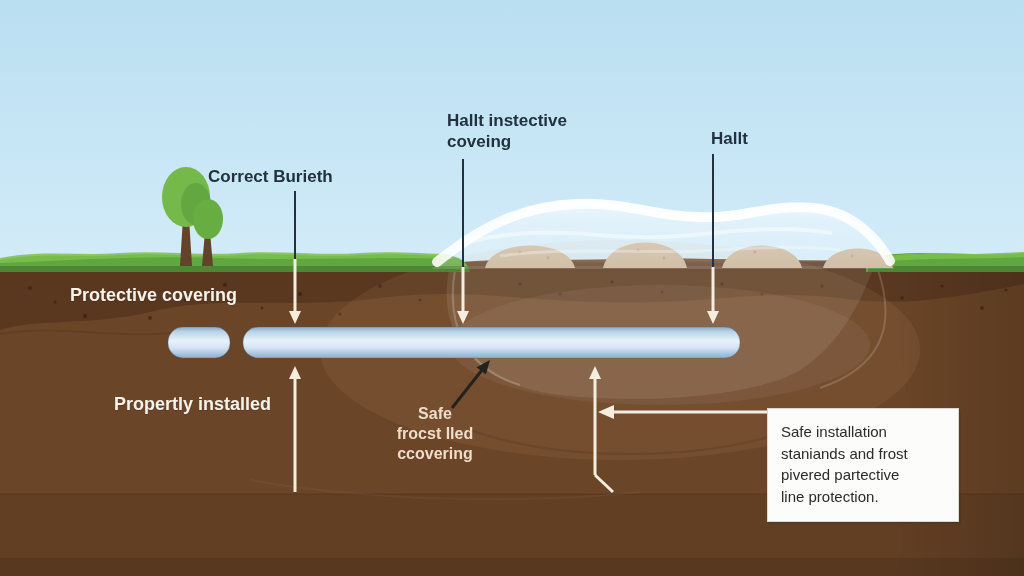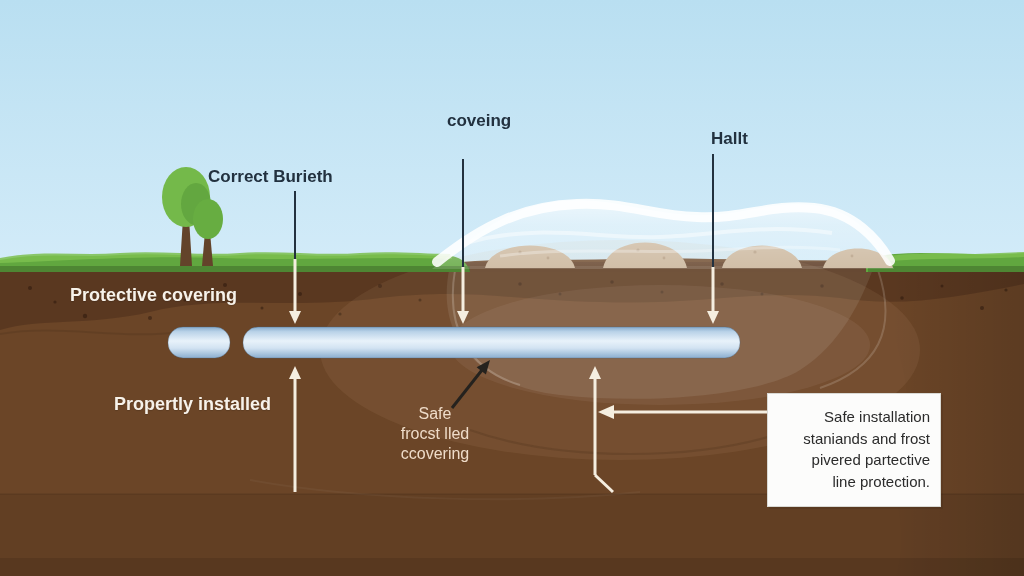--- a/index.html
+++ b/index.html
@@ -9,27 +9,27 @@
     -webkit-font-smoothing:antialiased;
   }
   .scene svg{position:absolute;left:0;top:0;}
   .lbl{position:absolute;white-space:nowrap;}
   .lbl-dark{color:#22313f;font-size:17px;font-weight:600;line-height:21px;}
   .lbl-white{color:#f7f2ea;font-size:18px;font-weight:600;text-shadow:0 1px 1px rgba(0,0,0,0.15);}
   .lbl-yellow{color:#e4df3b;font-size:17px;font-weight:600;}
   .lbl-cream{color:#f2e4d4;font-size:17px;font-weight:600;}
   .pipe-note{
     position:absolute;left:360px;top:404px;width:150px;
-    text-align:center;color:#efdcc9;font-size:16px;font-weight:400;line-height:20px;
+    text-align:center;color:#efdcc9;font-size:16px;font-weight:700;line-height:20px;
   }
   .callout{
-    position:absolute;left:767px;top:393px;width:174px;height:114px;
+    position:absolute;left:767px;top:408px;width:192px;height:114px;
     background:#fcfcfb;border:1px solid #d9d9d4;box-shadow:2px 2px 0 rgba(0,0,0,0.08);
     box-sizing:border-box;padding:12px 10px 0 13px;
-    color:#2b2b2b;font-size:15px;font-weight:500;line-height:21.5px;text-align:right;
+    color:#2b2b2b;font-size:15px;font-weight:500;line-height:21.5px;
   }
 </style>
 </head>
 <body>
 
 <div class="scene">
 
 <svg width="1024" height="576" viewBox="0 0 1024 576">
   <defs>
     <linearGradient id="skyGrad" x1="0" y1="0" x2="0" y2="1">
@@ -188,20 +188,21 @@
     <polygon points="589,379 601,379 595,366" fill="#f5eee0"></polygon>
     <path d="M595,475 L613,492" stroke="#f5eee0" stroke-width="3" fill="none"></path>
     <path d="M610,412 L767,412" stroke="#f5eee0" stroke-width="3" fill="none"></path>
     <polygon points="598,412 614,405 614,419" fill="#f5eee0"></polygon>
   </g>
 </svg>
 
 <div class="lbl lbl-dark" style="left:208px;top:166px;">Correct Burieth</div>
 
 <div class="lbl lbl-dark" style="left:447px;top:110px;">
+  <div>Hallt instective</div>
   <div>coveing</div>
 </div>
 
 <div class="lbl lbl-dark" style="left:711px;top:128px;">Hallt</div>
 
 <div class="lbl lbl-white" style="left:70px;top:285px;">Protective covering</div>
 
 <div class="lbl lbl-white" style="left:70px;top:394px;margin-left:44px;">Propertly installed</div>
 
 <div class="pipe-note">

